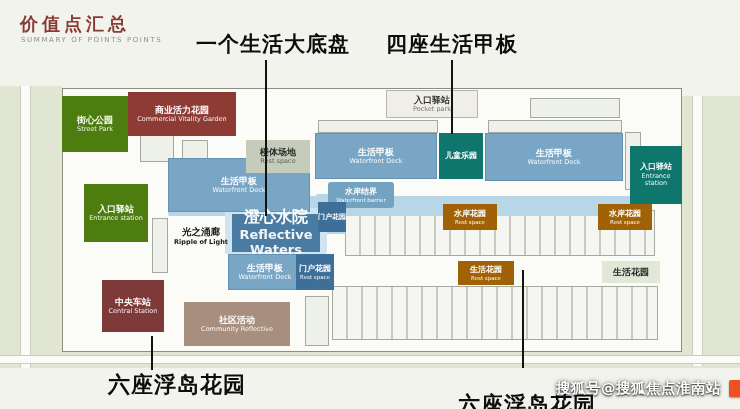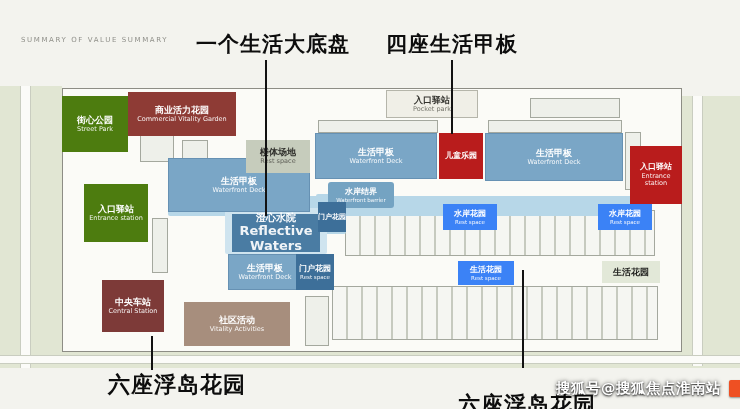--- a/index.html
+++ b/index.html
@@ -25,22 +25,22 @@
   .zone .cn { font-size:9px; font-weight:700; }
   .zone .en { font-size:6.5px; opacity:.92; margin-top:1px; }
 
   .maroon     { background:#4d7c0f; }
   .darkred    { background:#8e3b35; }
   .darkmaroon { background:#7d3a38; }
   .tan        { background:#a78e7d; }
   .blue       { background:#7aa6c6; border:1px solid #6691b3; }
   .deepblue   { background:#4a7ca3; }
   .gateblue   { background:#3d6f99; }
-  .teal       { background:#b91c1c; }
-  .teal2      { background:#3b82f6; }
+  .teal       { background:#0f766e; }
+  .teal2      { background:#a16207; }
   .waterlabel { background:#74a3c2; border-radius:3px; }
   .lightbox   { background:#f0efe7; border:1px solid #b5b5aa; color:#33332e; }
   .lightbox .en { color:#6a6a60; }
   .sage       { background:#c6ccbc; color:#2e2e2a; }
   .sage .en   { color:#55554e; }
   .plainDark  { color:#161614; }
   .plainDark .cn { font-size:9.5px; }
   .plainDark .en { font-weight:700; opacity:1; }
   .pale       { background:#e2e8d8; color:#1c1c1a; }
 
@@ -109,21 +109,21 @@
     <span class="en">Entrance station</span>
   </div>
 
   <div class="zone darkmaroon" style="left:102px;top:280px;width:62px;height:52px">
     <span class="cn">中央车站</span>
     <span class="en">Central Station</span>
   </div>
 
   <div class="zone tan" style="left:184px;top:302px;width:106px;height:44px">
     <span class="cn">社区活动</span>
-    <span class="en">Vitality Activities</span>
+    <span class="en">Community Reflective</span>
   </div>
 
   <div class="zone blue" style="left:168px;top:158px;width:142px;height:54px">
     <span class="cn">生活甲板</span>
     <span class="en">Waterfront Deck</span>
   </div>
 
   <div class="zone sage" style="left:246px;top:140px;width:64px;height:33px">
     <span class="cn">楼体场地</span>
     <span class="en">Rest space</span>
@@ -147,24 +147,28 @@
     <span class="cn" style="font-size:8px">入口驿站</span>
     <span class="en">Entrance station</span>
   </div>
 
   <div class="zone waterlabel" style="left:328px;top:182px;width:66px;height:26px">
     <span class="cn" style="font-size:8px">水岸结界</span>
     <span class="en" style="font-size:5.5px">Waterfront barrier</span>
   </div>
 
   <div class="zone deepblue" style="left:232px;top:214px;width:88px;height:38px">
-    <span class="cn" style="font-size:10px">澄心水院</span>
+    <span class="cn" style="font-size:16px">澄心水院</span>
     <span class="en" style="font-size:13px;font-weight:700">Reflective Waters</span>
   </div>
 
+  <div class="zone plainDark" style="left:168px;top:220px;width:66px;height:34px">
+    <span class="cn">光之涌廊</span>
+    <span class="en">Ripple of Light</span>
+  </div>
 
   <div class="zone gateblue" style="left:318px;top:202px;width:28px;height:30px">
     <span class="cn" style="font-size:7px">门户花园</span>
   </div>
 
   <div class="zone blue" style="left:228px;top:254px;width:74px;height:36px">
     <span class="cn">生活甲板</span>
     <span class="en">Waterfront Deck</span>
   </div>
 
@@ -195,20 +199,21 @@
   <div class="cline" style="left:265px;top:60px;height:156px"></div>
   <div class="cline" style="left:451px;top:60px;height:74px"></div>
   <div class="cline" style="left:151px;top:336px;height:34px"></div>
   <div class="cline" style="left:522px;top:270px;height:98px"></div>
 
   <div class="callout" style="left:196px;top:30px;width:140px">一个生活大底盘</div>
   <div class="callout" style="left:382px;top:30px;width:140px">四座生活甲板</div>
   <div class="callout callout-lg" style="left:92px;top:370px;width:170px">六座浮岛花园</div>
   <div class="callout callout-lg" style="left:444px;top:390px;width:166px">六座浮岛花园</div>
 
-  <div class="subtitle">SUMMARY OF VALUE SUMMARY</div>
+  <div class="title">价值点汇总</div>
+  <div class="subtitle">SUMMARY OF POINTS POINTS</div>
 
   <div class="watermark">
     <span class="wm-text">搜狐号@搜狐焦点淮南站</span>
     <span class="sohu-logo"></span>
   </div>
 
 </div>
 
 </body></html>

